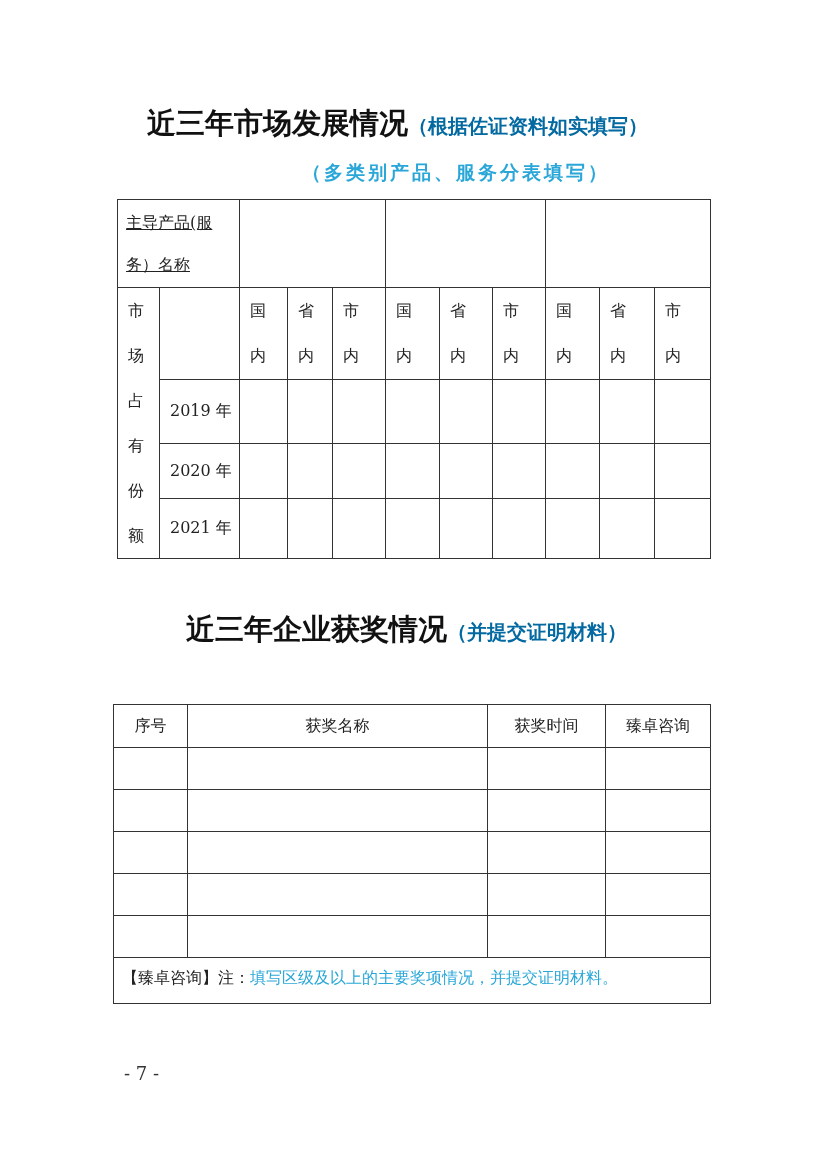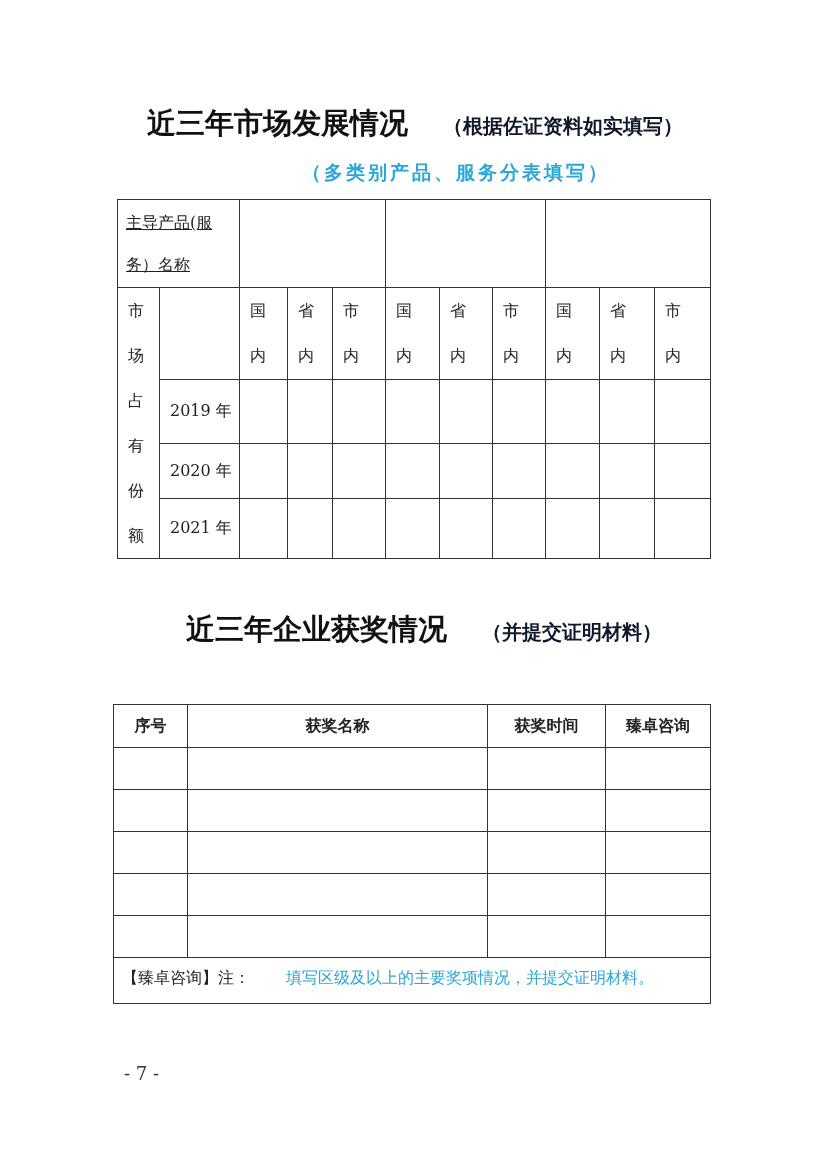--- a/index.html
+++ b/index.html
@@ -2,32 +2,32 @@
 <html><head>
 <meta charset="utf-8">
 <style>
   html, body { margin: 0; padding: 0; background: #ffffff; }
   body { width: 827px; height: 1170px; position: relative; overflow: hidden;
          font-family: "DejaVu Serif", "Liberation Serif", serif; color: #222; }
   .abs { position: absolute; }
   .title { font-family: "DejaVu Serif", "Liberation Serif", serif; font-weight: bold;
            font-size: 29px; color: #111; white-space: nowrap; letter-spacing: 0px; }
   .title .note { font-family: "DejaVu Sans", "Liberation Sans", sans-serif; font-size: 20px;
-                 color: #0f172a; font-weight: bold; margin-left: 35px; }
+                 color: #0369a1; font-weight: bold; }
   .subtitle { font-family: "DejaVu Sans", "Liberation Sans", sans-serif; font-size: 19px;
               color: #2aa7d8; font-weight: bold; letter-spacing: 3px; white-space: nowrap; }
   table { border-collapse: collapse; table-layout: fixed; }
   td { border: 1.3px solid #333; padding: 0; vertical-align: middle; font-size: 16px; color: #222; }
   .vcell { text-align: left; vertical-align: top; padding-left: 10px; line-height: 45px; padding-top: 0; }
   .vtext { display: block; width: 18px; word-break: break-all; }
   .award td { font-family: "DejaVu Sans", "Liberation Sans", sans-serif; }
-  .award th { border: 1.3px solid #333; font-weight: bold; font-size: 16px;
+  .award th { border: 1.3px solid #333; font-weight: normal; font-size: 16px;
               font-family: "DejaVu Sans", "Liberation Sans", sans-serif; color: #222; }
   .note-row td { font-size: 16px; padding: 10px 8px 14px 8px; vertical-align: top; }
-  .blue { color: #2aa7d8; margin-left: 36px; }
+  .blue { color: #2aa7d8; }
   .pagenum { font-family: "DejaVu Serif", "Liberation Serif", serif; font-size: 18px; color: #333; }
 </style>
 </head>
 <body>
 
 <div class="abs title" style="left:147px; top:104px;">
   <span>近三年市场发展情况</span><span class="note">（根据佐证资料如实填写）</span>
 </div>
 <div class="abs subtitle" style="left:272px; top:160px;margin-left:30px;">（多类别产品、服务分表填写）</div>
 

